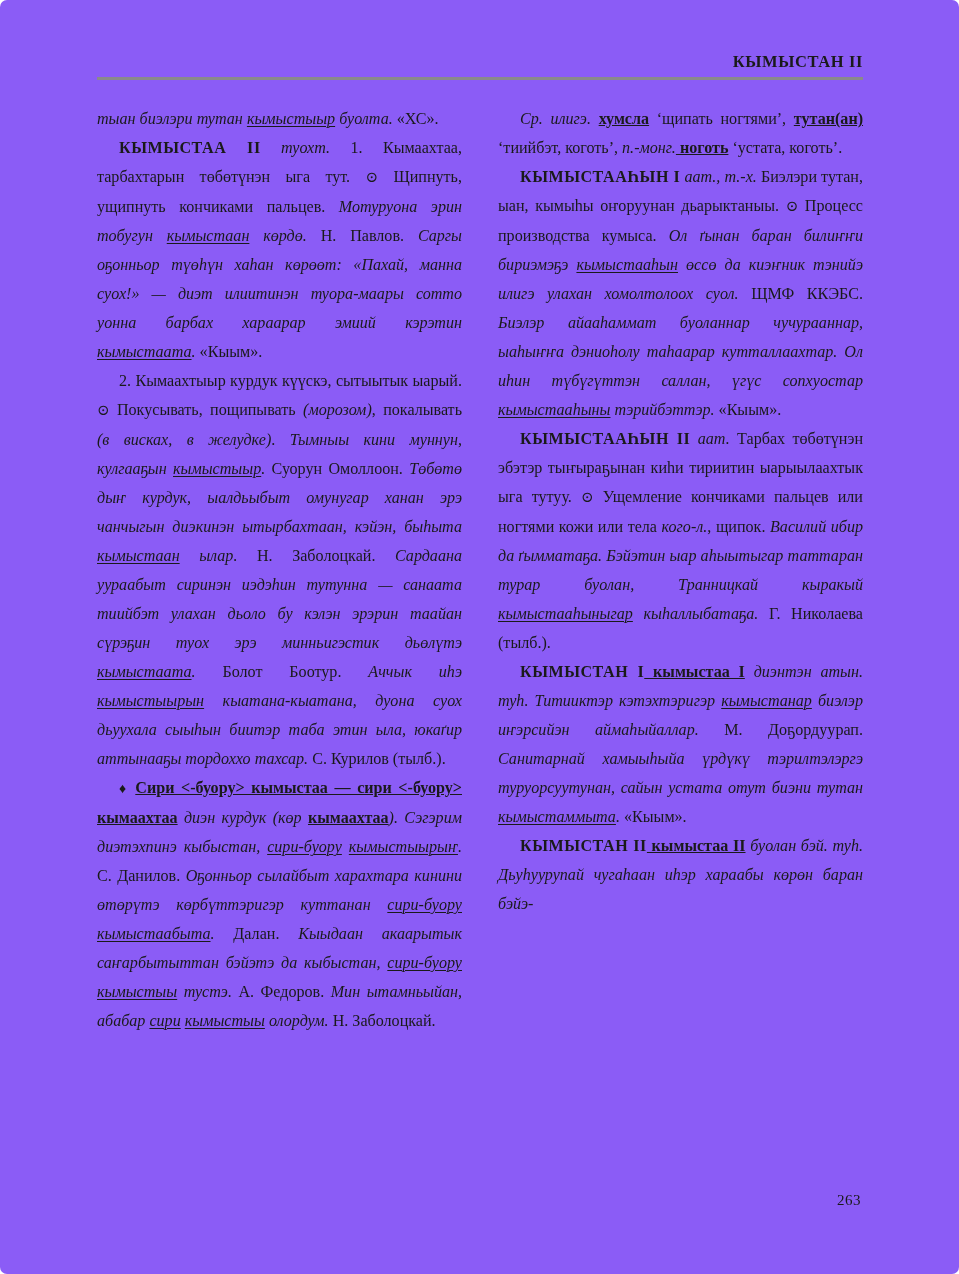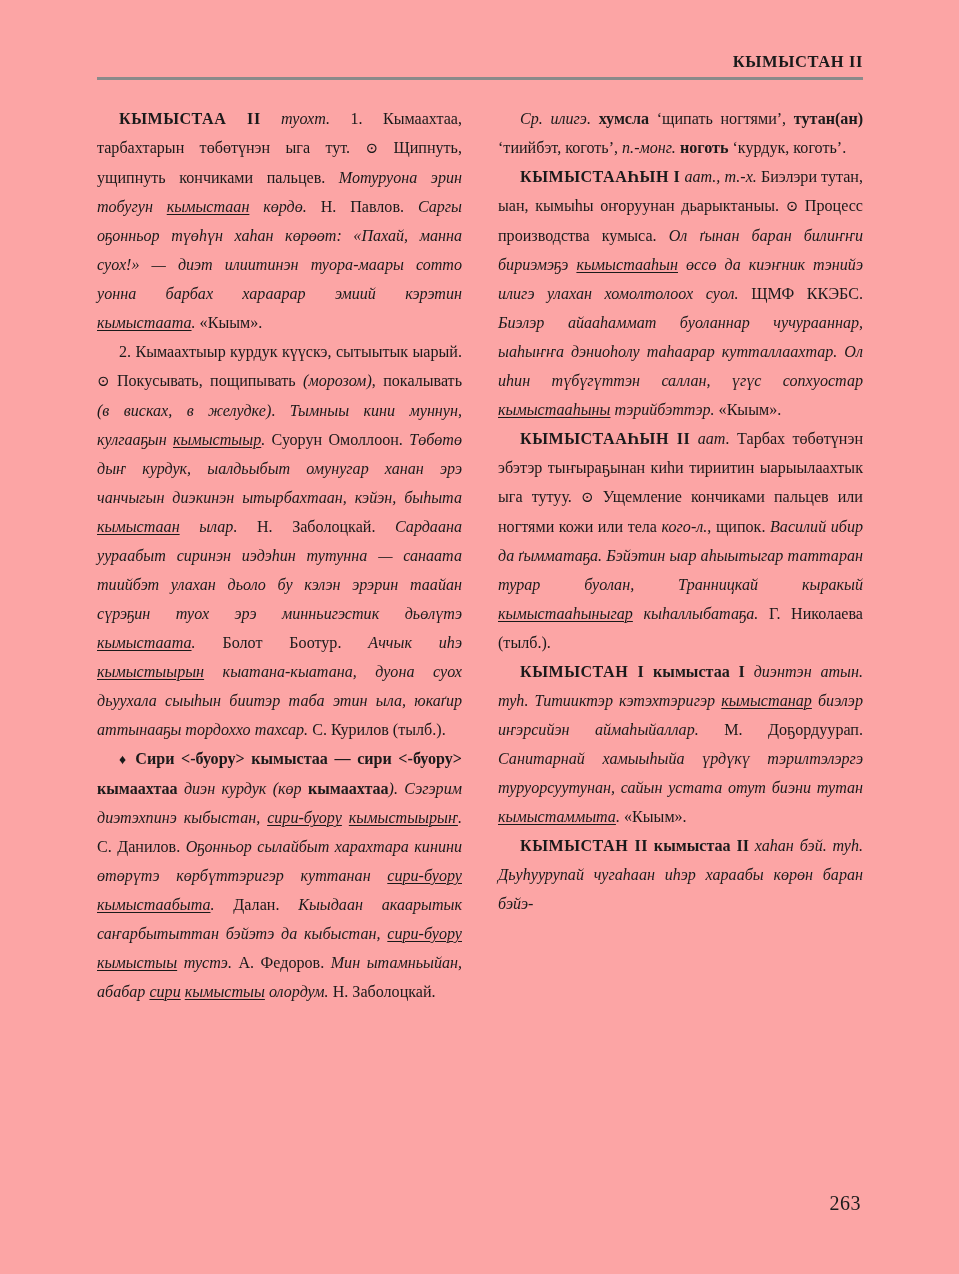--- a/index.html
+++ b/index.html
@@ -4,24 +4,25 @@
 <style>
   html, body {
     margin: 0;
     padding: 0;
     background: #ffffff;
   }
   .page {
     position: relative;
     width: 959px;
     height: 1274px;
-    background: #fca5a5;
+    background: #8b5cf6;
     font-family: "Liberation Serif", "DejaVu Serif", serif;
     color: #1a1a1a;
     overflow: hidden;
+    border-radius: 7px;
   }
 
   
   .runhead {
     position: absolute;
     left: 97px;
     top: 52px;
     width: 766px;
     height: 30px;
   }
@@ -80,20 +81,21 @@
   
   .hw {
     font-weight: bold;
     font-style: normal;
     letter-spacing: 0.5px;
   }
   
   .bd {
     font-weight: bold;
     font-style: normal;
+    text-decoration: underline;
   }
   .ul-it {
     font-style: italic;
     text-decoration: underline;
     text-underline-offset: 2px;
     text-decoration-thickness: 1px;
   }
 
   
   .sun {
@@ -104,59 +106,60 @@
   .diamond {
     font-style: normal;
     font-size: 14px;
   }
 
   
   .folio {
     position: absolute;
     right: 98px;
     top: 1192px;
-    font-size: 20px;
+    font-size: 15px;
     font-style: normal;
     letter-spacing: 0.5px;
   }
 </style>
 </head>
 <body>
 
 <div class="page">
 
   <div class="runhead">
     <div class="runhead-title">КЫМЫСТАН II</div>
     <div class="runhead-rule"></div>
   </div>
 
   <div class="columns">
 
     <div class="col">
 
+      <p class="para cont it"><span>тыан биэлэри тутан </span><span class="ul-it">кымыстыыр</span><span> буолта. </span><span class="rom">«ХС».</span></p>
 
       <p class="para indent"><span class="hw">КЫМЫСТАА II</span><span class="it"> туохт.</span><span class="rom"> 1. </span><span class="rom">Кымаахтаа, тарбахтарын төбөтүнэн ыга тут.</span> <span class="sun">⊙</span> <span class="rom">Щипнуть, ущипнуть кончиками пальцев.</span> <span class="it">Мотуруона эрин тобугун </span><span class="ul-it">кымыстаан</span><span class="it"> көрдө.</span> <span class="rom">Н. Павлов.</span> <span class="it">Саргы оҕонньор түөһүн хаһан көрөөт: «Пахай, манна суох!» — диэт илиитинэн туора-маары сотто уонна барбах хараарар эмиий кэрэтин </span><span class="ul-it">кымыстаата</span><span class="it">.</span> <span class="rom">«Кыым».</span></p>
 
       <p class="para indent"><span class="rom"> 2. </span><span class="rom">Кымаахтыыр курдук күүскэ, сытыытык ыарый.</span> <span class="sun">⊙</span> <span class="rom">Покусывать, пощипывать </span><span class="it">(морозом)</span><span class="rom">, покалывать </span><span class="it">(в висках, в желудке)</span><span class="rom">.</span> <span class="it">Тымныы кини муннун, кулгааҕын </span><span class="ul-it">кымыстыыр</span><span class="it">.</span> <span class="rom">Суорун Омоллоон.</span> <span class="it">Төбөтө дыҥ курдук, ыалдьыбыт омунугар ханан эрэ чанчыгын диэкинэн ытырбахтаан, кэйэн, быһыта </span><span class="ul-it">кымыстаан</span><span class="it"> ылар.</span> <span class="rom">Н. Заболоцкай.</span> <span class="it">Сардаана уураабыт сиринэн иэдэһин тутунна — санаата тиийбэт улахан дьоло бу кэлэн эрэрин таайан сүрэҕин туох эрэ минньигэстик дьөлүтэ </span><span class="ul-it">кымыстаата</span><span class="it">.</span> <span class="rom">Болот Боотур.</span> <span class="it">Аччык иһэ </span><span class="ul-it">кымыстыырын</span><span class="it"> кыатана-кыатана, дуона суох дьуухала сыыһын биитэр таба этин ыла, юкаґир аттынааҕы тордоххо тахсар.</span> <span class="rom">С. Курилов (тылб.).</span></p>
 
       <p class="para indent"><span class="diamond">♦</span> <span class="bd">Сири &lt;-буору&gt; кымыстаа — сири &lt;-буору&gt; кымаахтаа</span><span class="it"> диэн курдук (көр </span><span class="bd">кымаахтаа</span><span class="it">).</span> <span class="it">Сэгэрим диэтэхпинэ кыбыстан, </span><span class="ul-it">сири-буору</span><span class="it"> </span><span class="ul-it">кымыстыырыҥ</span><span class="it">.</span> <span class="rom">С. Данилов.</span> <span class="it">Оҕонньор сылайбыт харахтара кинини өтөрүтэ көрбүттэригэр куттанан </span><span class="ul-it">сири-буору</span><span class="it"> </span><span class="ul-it">кымыстаабыта</span><span class="it">.</span> <span class="rom">Далан.</span> <span class="it">Кыыдаан акаарытык саҥарбытыттан бэйэтэ да кыбыстан, </span><span class="ul-it">сири-буору</span><span class="it"> </span><span class="ul-it">кымыстыы</span><span class="it"> тустэ.</span> <span class="rom">А. Федоров.</span> <span class="it">Мин ытамньыйан, абабар </span><span class="ul-it">сири</span><span class="it"> </span><span class="ul-it">кымыстыы</span><span class="it"> олордум.</span> <span class="rom">Н. Заболоцкай.</span></p>
 
     </div>
 
     <div class="col">
 
-      <p class="para indent"><span class="it">Ср.</span><span class="it"> илигэ. </span><span class="bd">хумсла</span><span class="rom"> ‘щипать ногтями’, </span><span class="bd">тутан(ан)</span><span class="rom"> ‘тиийбэт, коготь’, </span><span class="it">п.-монг.</span><span class="bd"> ноготь</span><span class="rom"> ‘курдук, коготь’.</span></p>
+      <p class="para indent"><span class="it">Ср.</span><span class="it"> илигэ. </span><span class="bd">хумсла</span><span class="rom"> ‘щипать ногтями’, </span><span class="bd">тутан(ан)</span><span class="rom"> ‘тиийбэт, коготь’, </span><span class="it">п.-монг.</span><span class="bd"> ноготь</span><span class="rom"> ‘устата, коготь’.</span></p>
 
 
       <p class="para indent"><span class="hw">КЫМЫСТААҺЫН I</span><span class="it"> аат., т.-х.</span> <span class="rom">Биэлэри тутан, ыан, кымыһы оҥоруунан дьарыктаныы.</span> <span class="sun">⊙</span> <span class="rom">Процесс производства кумыса.</span> <span class="it">Ол ґынан баран билиҥҥи бириэмэҕэ </span><span class="ul-it">кымыстааһын</span><span class="it"> өссө да киэҥник тэнийэ илигэ улахан хомолтолоох суол.</span> <span class="rom">ЩМФ ККЭБС.</span> <span class="it">Биэлэр айааһаммат буоланнар чучурааннар, ыаһыҥҥа дэниоһолу таһаарар кутталлаахтар. Ол иһин түбүгүттэн саллан, үгүс сопхуостар </span><span class="ul-it">кымыстааһыны</span><span class="it"> тэрийбэттэр.</span> <span class="rom">«Кыым».</span></p>
 
       <p class="para indent"><span class="hw">КЫМЫСТААҺЫН II</span><span class="it"> аат.</span> <span class="rom">Тарбах төбөтүнэн эбэтэр тыҥыраҕынан киһи тириитин ыарыылаахтык ыга тутуу.</span> <span class="sun">⊙</span> <span class="rom">Ущемление кончиками пальцев или ногтями кожи или тела </span><span class="it">кого-л.</span><span class="rom">, щипок.</span> <span class="it">Василий ибир да ґымматаҕа. Бэйэтин ыар аһыытыгар таттаран турар буолан, Транницкай кыракый </span><span class="ul-it">кымыстааһыныгар</span><span class="it"> кыһаллыбатаҕа.</span> <span class="rom">Г. Николаева (тылб.).</span></p>
 
       <p class="para indent"><span class="hw">КЫМЫСТАН I</span><span class="bd"> кымыстаа I</span><span class="it"> диэнтэн атын. туһ.</span> <span class="it">Титииктэр кэтэхтэригэр </span><span class="ul-it">кымыстанар</span><span class="it"> биэлэр иҥэрсийэн аймаһыйаллар.</span> <span class="rom">М. Доҕордуурап.</span> <span class="it">Санитарнай хамыыһыйа үрдүкү тэрилтэлэргэ туруорсуутунан, сайын устата отут биэни тутан </span><span class="ul-it">кымыстаммыта</span><span class="it">.</span> <span class="rom">«Кыым».</span></p>
 
-      <p class="para indent"><span class="hw">КЫМЫСТАН II</span><span class="bd"> кымыстаа II</span><span class="it"> хаһан бэй. туһ.</span> <span class="it">Дьуһууруnай чугаһаан иһэр хараабы көрөн баран бэйэ-</span></p>
+      <p class="para indent"><span class="hw">КЫМЫСТАН II</span><span class="bd"> кымыстаа II</span><span class="it"> буолан бэй. туһ.</span> <span class="it">Дьуһууруnай чугаһаан иһэр хараабы көрөн баран бэйэ-</span></p>
 
     </div>
   </div>
 
   <div class="folio">263</div>
 
 </div>
 
 </body></html>

